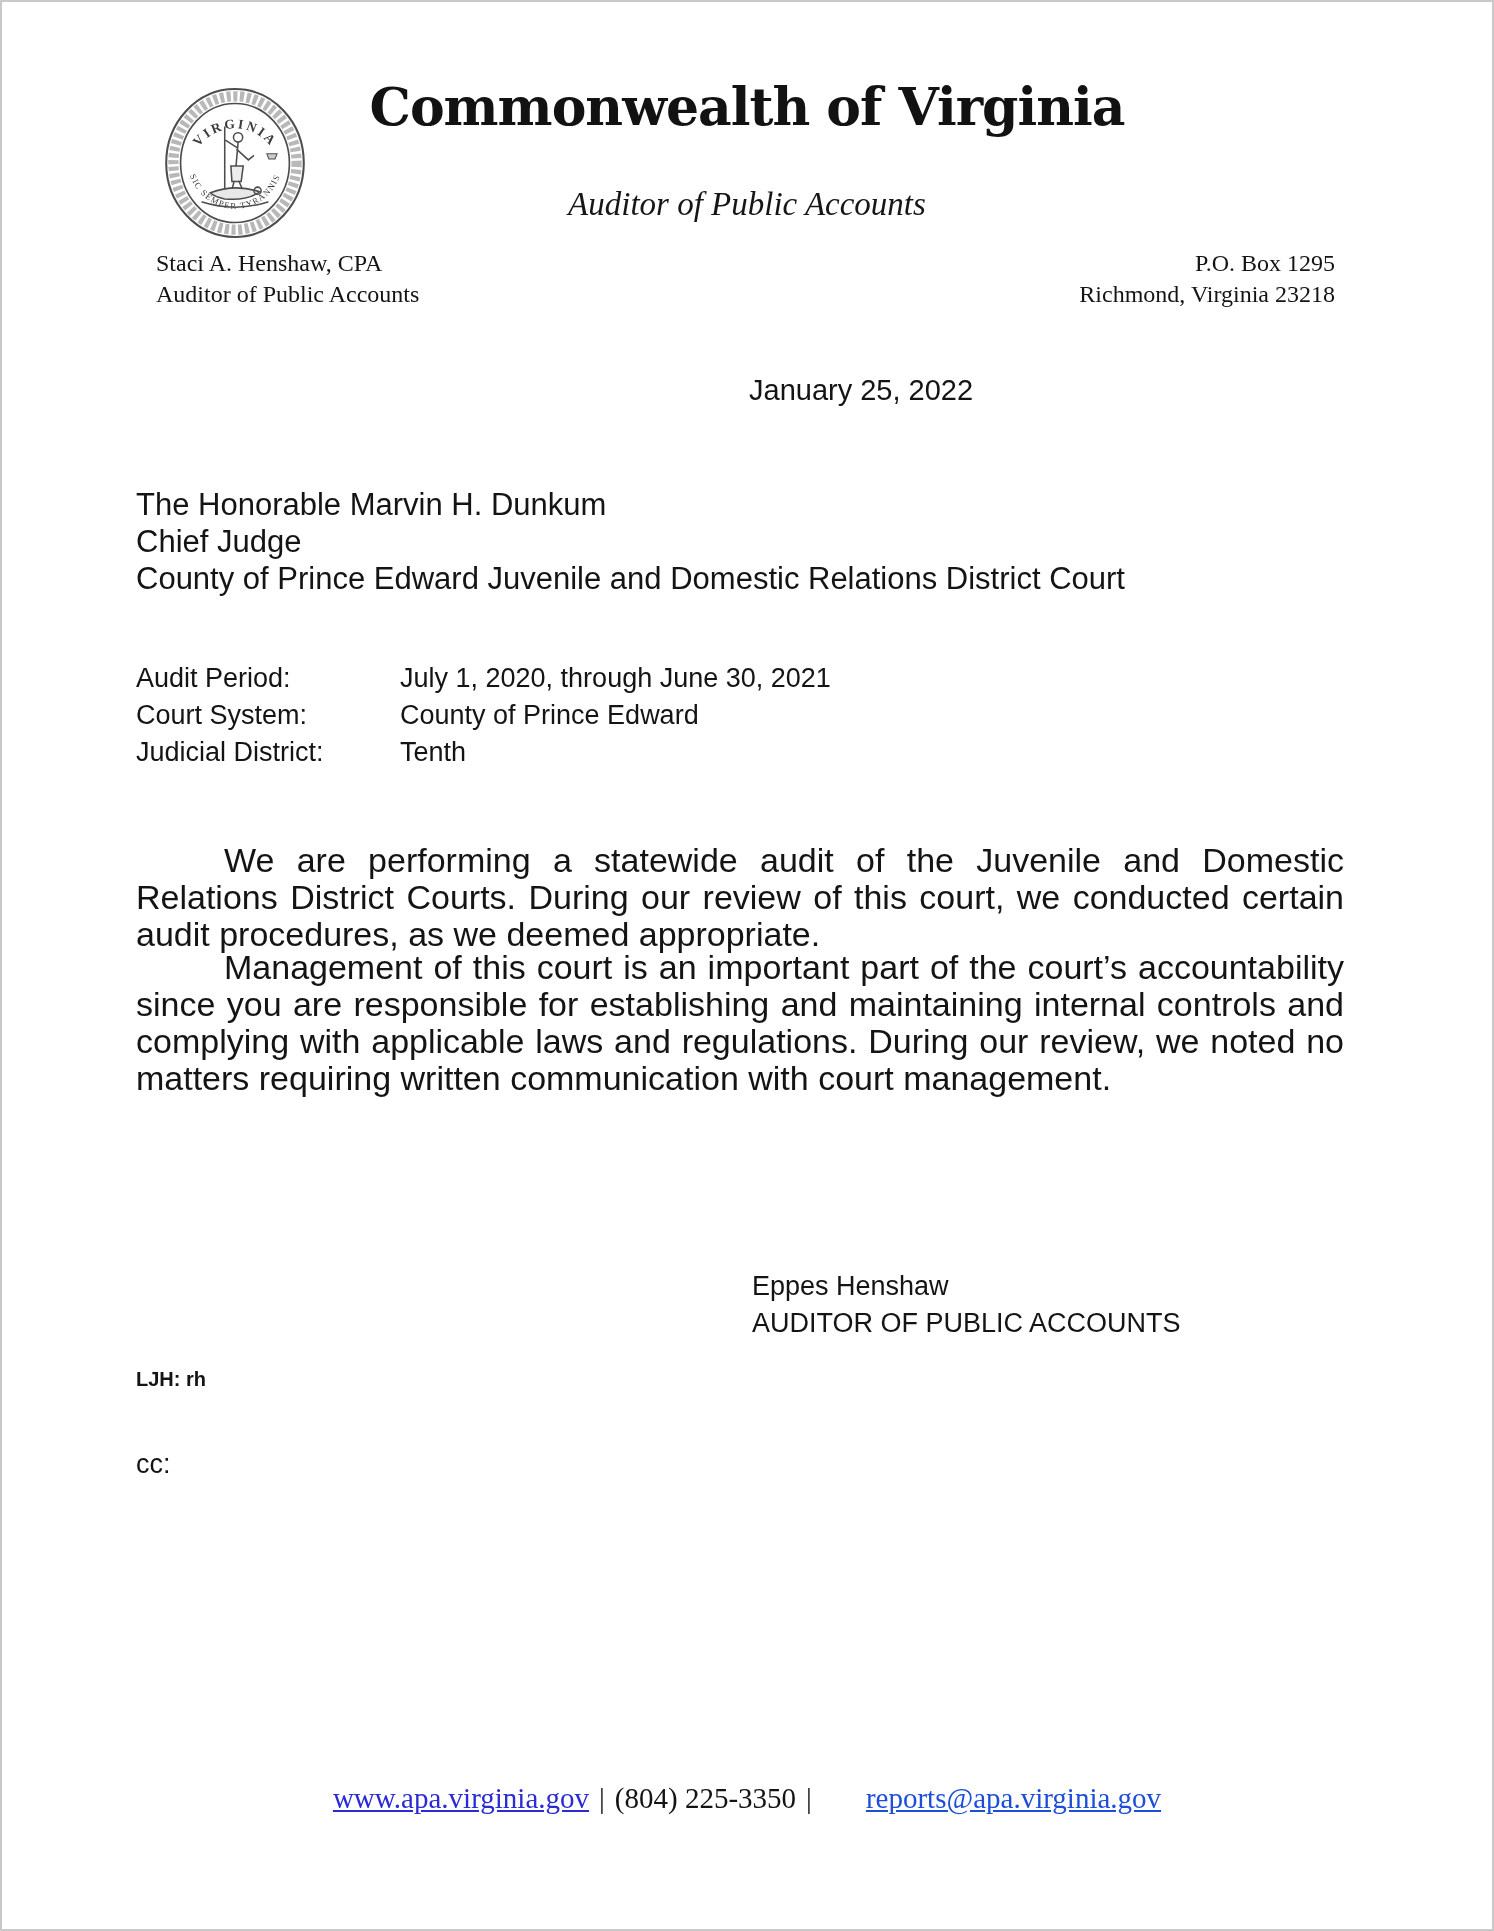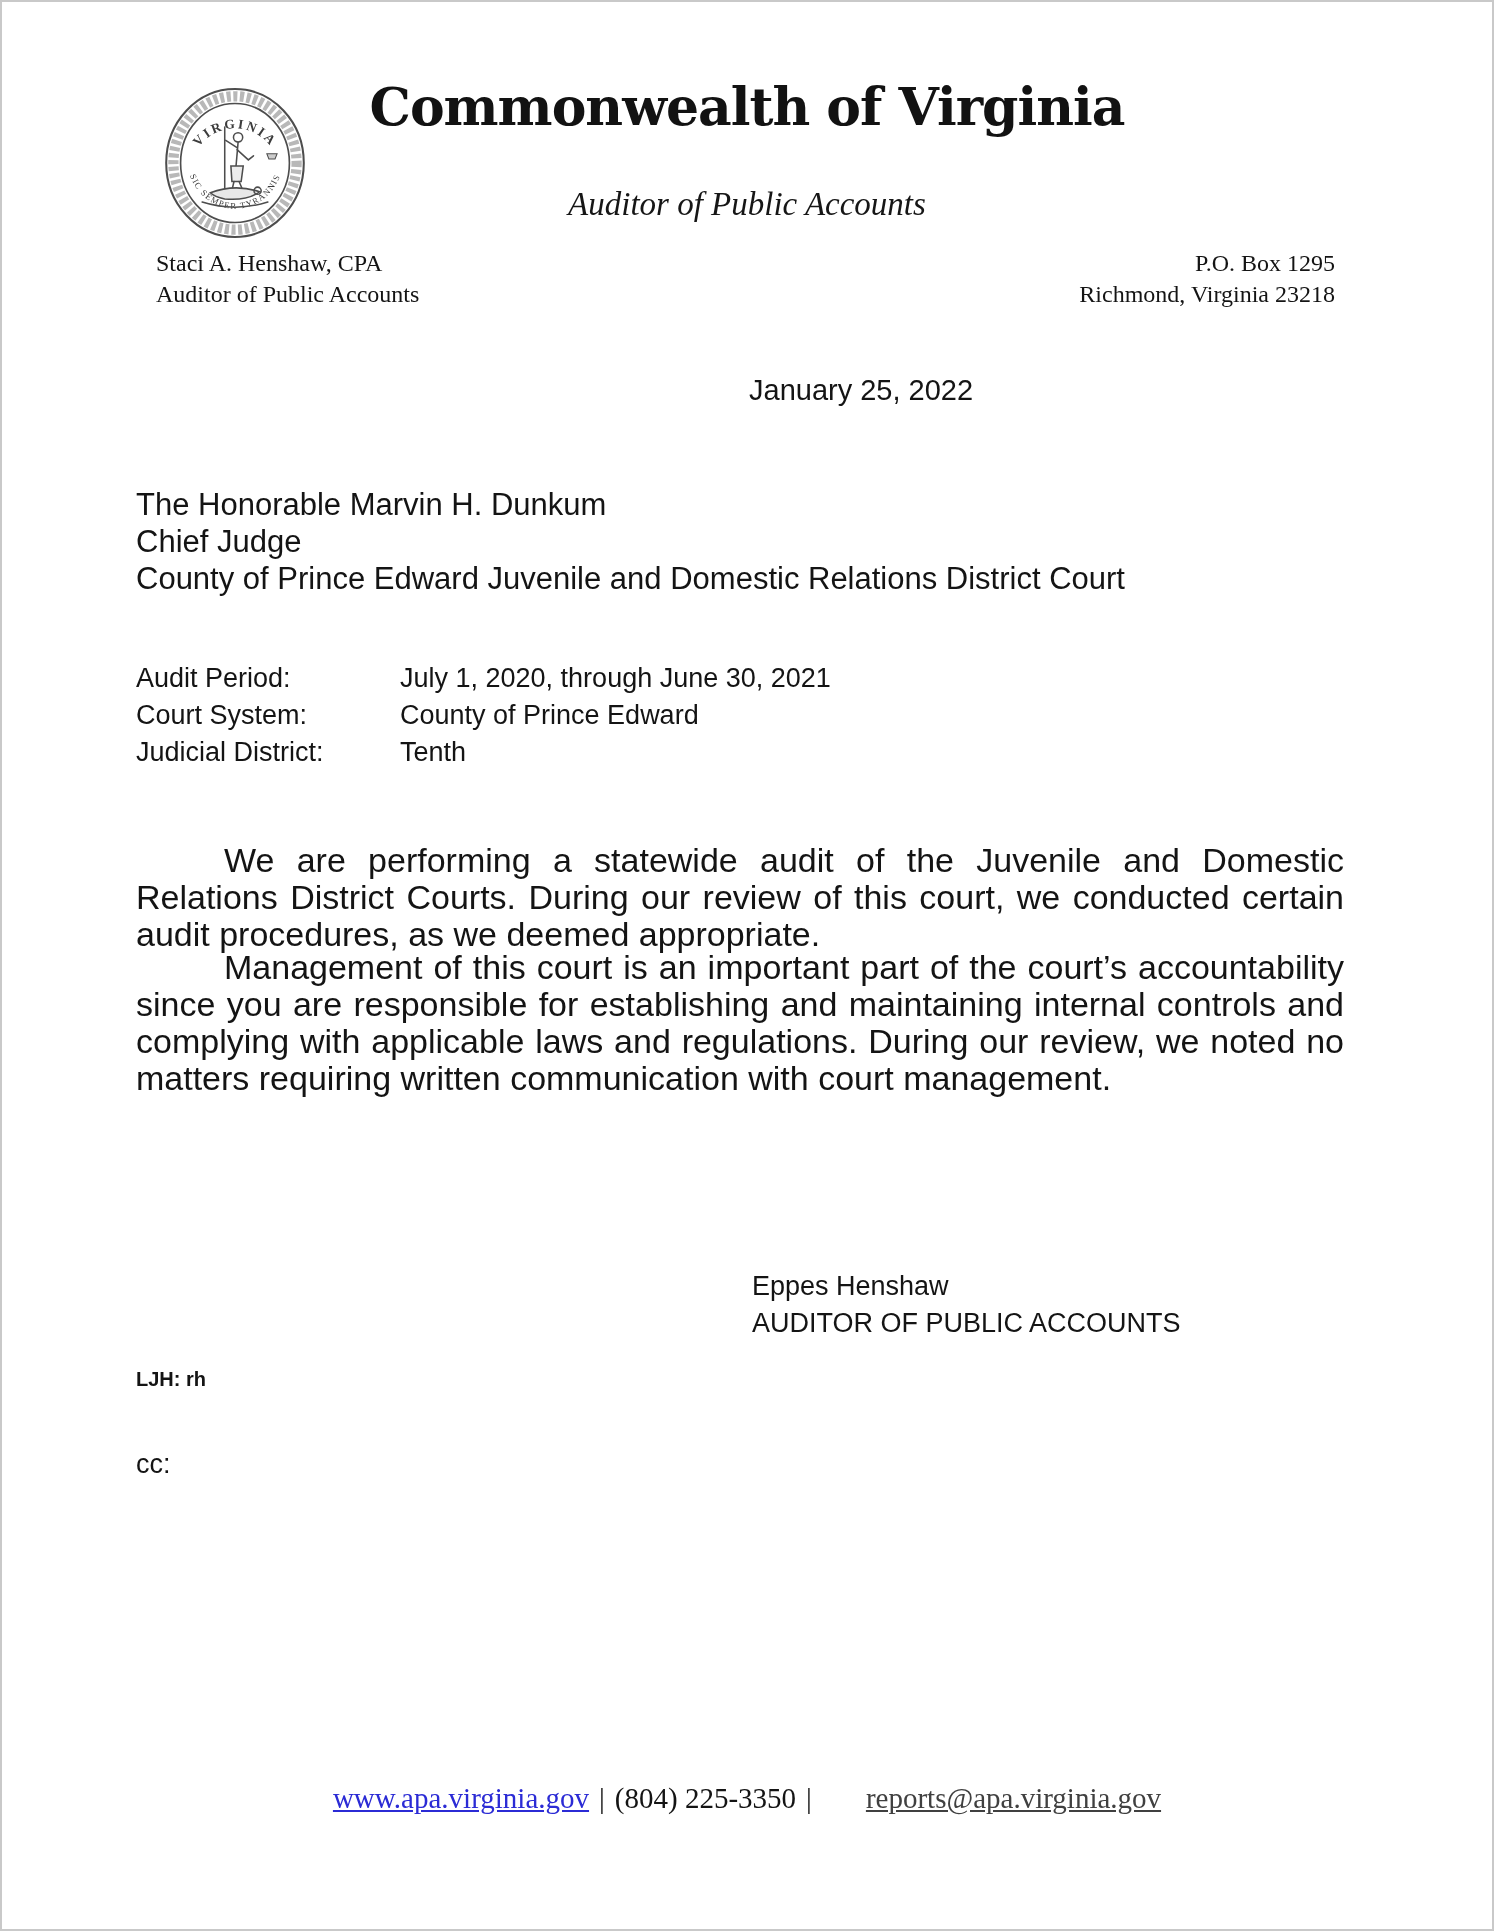--- a/index.html
+++ b/index.html
@@ -177,16 +177,16 @@
     <div>AUDITOR OF PUBLIC ACCOUNTS</div>
   </div>
 
   <div class="reference">LJH: rh</div>
 
   <div class="cc-block">
     <span class="cc-label">cc:</span>
   </div>
 
   <div class="footer">
-    <a style="color: rgb(43, 43, 213);">www.apa.virginia.gov</a><span class="sep">|</span><span>(804) 225-3350</span><span class="sep">|</span><a style="color: #404040; margin-left: 44px;">reports@apa.virginia.gov</a>
+    <a style="color: rgb(43, 43, 213);">www.apa.virginia.gov</a><span class="sep">|</span><span>(804) 225-3350</span><span class="sep">|</span><a style="color: #1d4ed8; margin-left: 44px;">reports@apa.virginia.gov</a>
   </div>
 
 </div>
 
 </body></html>

